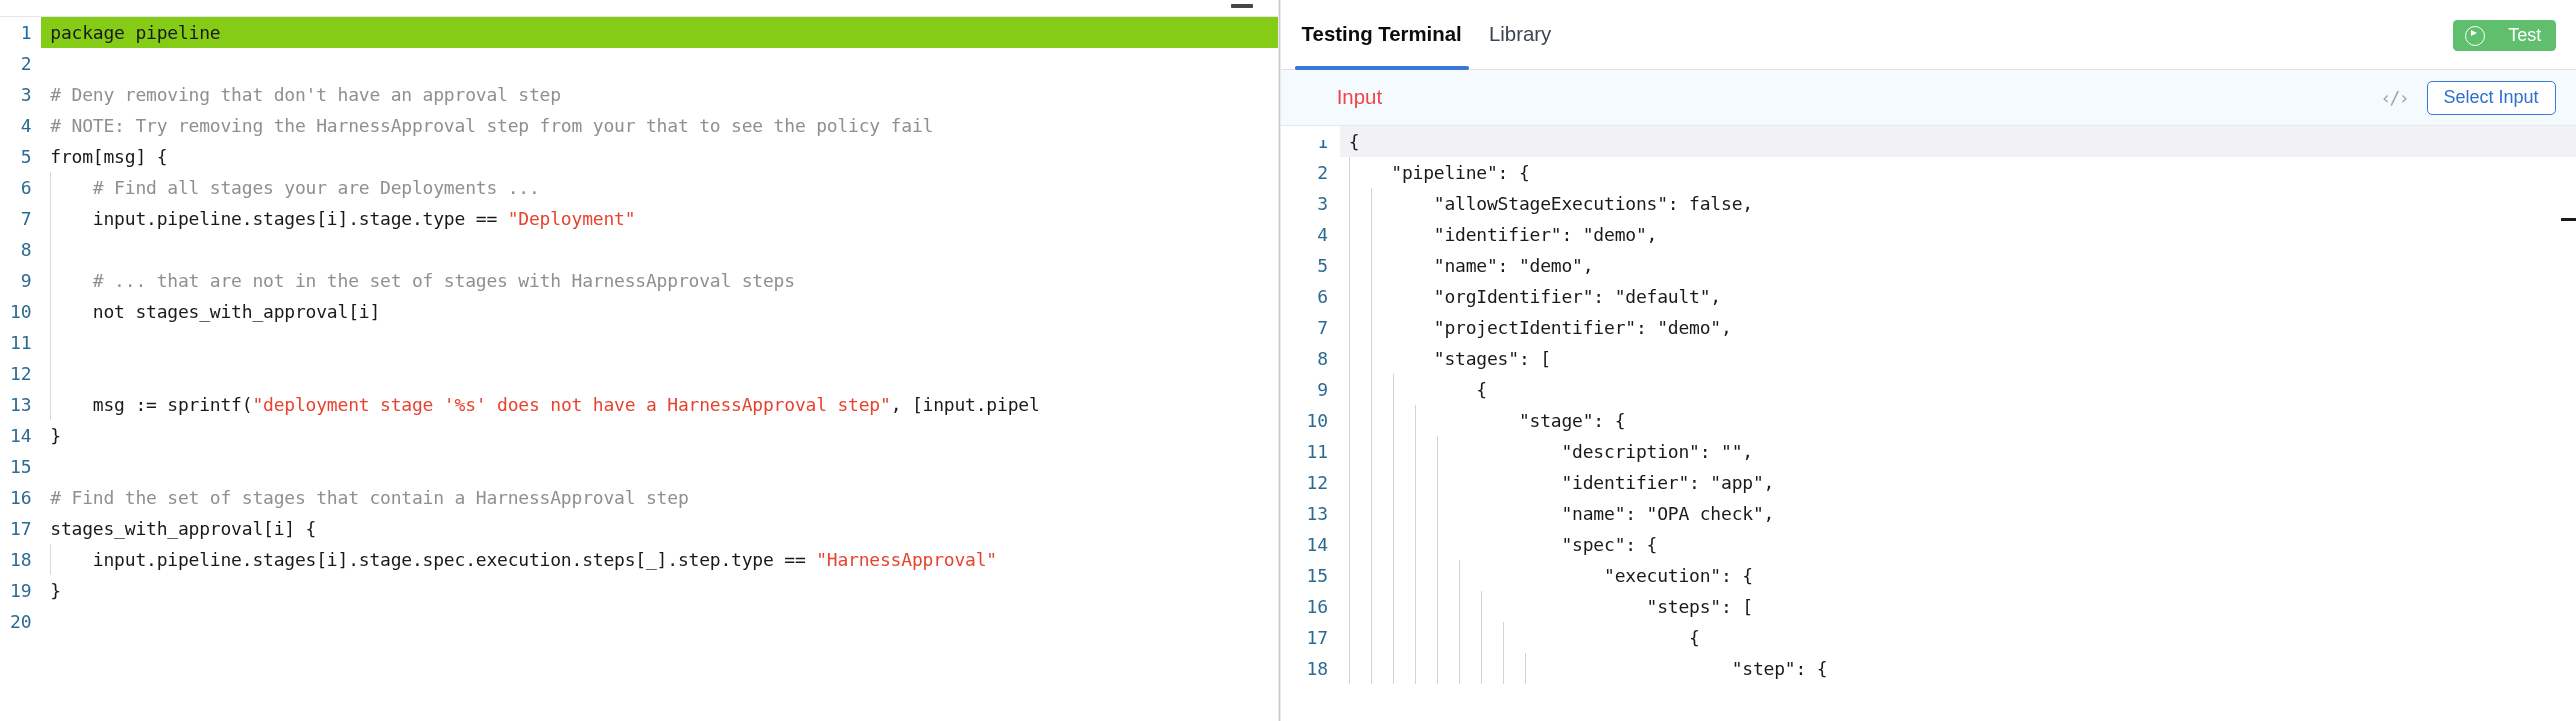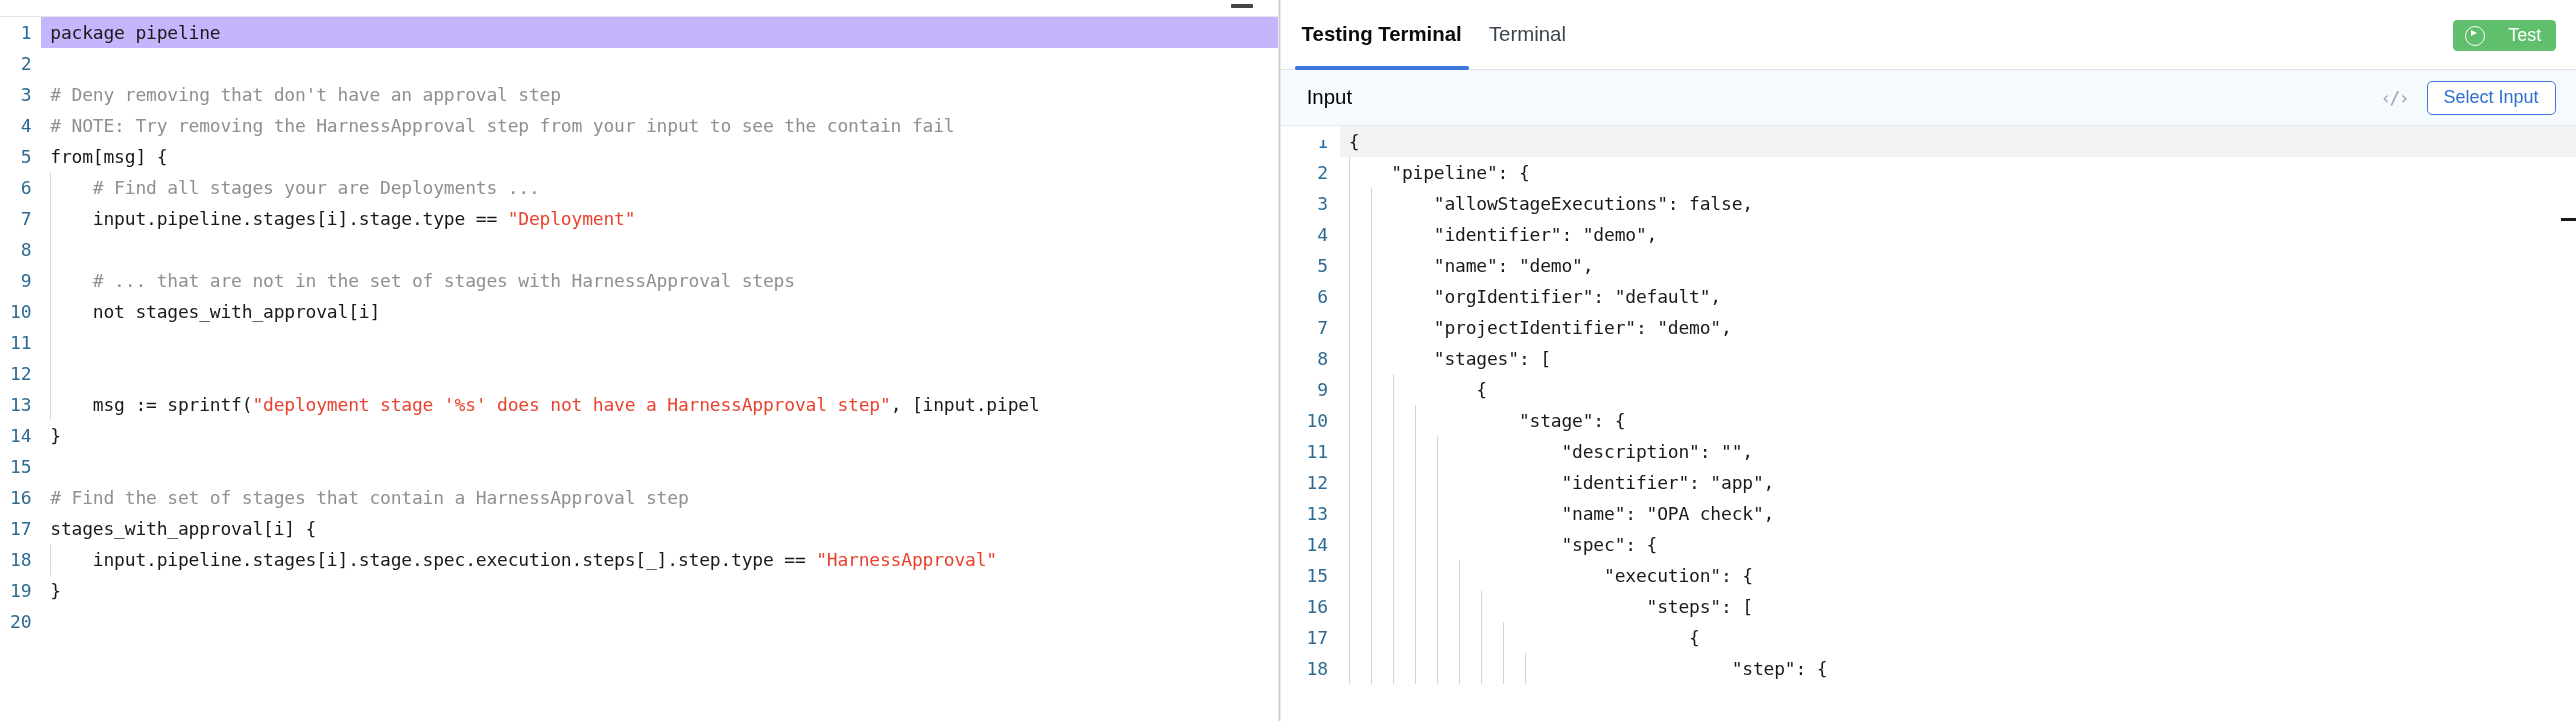--- a/index.html
+++ b/index.html
@@ -36,21 +36,21 @@
     background:#ffffff;
     overflow:hidden;
   }
   .code-row{
     display:flex;
     height:31px;
     line-height:31px;
     white-space:pre;
   }
   .code-row.active .ln{color:#1b6ca8;}
-  .code-row.active .src{background:#c4b5fd;}
+  .code-row.active .src{background:#84cc16;}
   .ln{
     width:41px;
     flex:0 0 41px;
     text-align:right;
     padding-right:9.3px;
     box-sizing:border-box;
     color:#2d6a92;
     font-family:"DejaVu Sans Mono","Liberation Mono",monospace;
     font-size:18px;
     user-select:none;
@@ -145,21 +145,21 @@
 
   .input-bar{
     position:relative;
     height:56px;
     background:#f4fafd;
     border-bottom:0.8px solid #e3eaee;
     display:flex;align-items:center;
     padding:0 20.4px 0 25.5px;
     box-sizing:border-box;
   }
-  .input-title{font-size:20.4px;color:#000000;}
+  .input-title{font-size:20.4px;color:#ef4444;margin-left:30px;}
   .input-bar-right{
     margin-left:auto;
     display:flex;align-items:center;gap:18.7px;
   }
   .code-tag-icon{
     font-family:"DejaVu Sans Mono","Liberation Mono",monospace;
     font-size:18px;color:#9aa3ad;cursor:pointer;letter-spacing:-1.7px;
   }
   .select-input-btn{
     height:34px;
@@ -217,21 +217,21 @@
 <div class="app">
 
   <div class="editor-pane">
     <div class="editor-topbar">
       <div class="minimize-icon"></div>
     </div>
     <div class="code-area" id="code-area">
         <div class="code-row active"><div class="ln">1</div><div class="src"><span>package pipeline</span></div></div>
         <div class="code-row"><div class="ln">2</div><div class="src"></div></div>
         <div class="code-row"><div class="ln">3</div><div class="src"><span class="cmt"># Deny removing that don't have an approval step</span></div></div>
-        <div class="code-row"><div class="ln">4</div><div class="src"><span class="cmt"># NOTE: Try removing the HarnessApproval step from your input to see the contain fail</span></div></div>
+        <div class="code-row"><div class="ln">4</div><div class="src"><span class="cmt"># NOTE: Try removing the HarnessApproval step from your that to see the policy fail</span></div></div>
         <div class="code-row"><div class="ln">5</div><div class="src"><span>from[msg] {</span></div></div>
         <div class="code-row"><div class="ln">6</div><div class="src"><span class="guide" style="left: 9.3px;"></span><span class="cmt">    # Find all stages your are Deployments ...</span></div></div>
         <div class="code-row"><div class="ln">7</div><div class="src"><span class="guide" style="left: 9.3px;"></span><span>    input.pipeline.stages[i].stage.type == </span><span class="str">"Deployment"</span></div></div>
         <div class="code-row"><div class="ln">8</div><div class="src"><span class="guide" style="left: 9.3px;"></span></div></div>
         <div class="code-row"><div class="ln">9</div><div class="src"><span class="guide" style="left: 9.3px;"></span><span class="cmt">    # ... that are not in the set of stages with HarnessApproval steps</span></div></div>
         <div class="code-row"><div class="ln">10</div><div class="src"><span class="guide" style="left: 9.3px;"></span><span>    not stages_with_approval[i]</span></div></div>
         <div class="code-row"><div class="ln">11</div><div class="src"><span class="guide" style="left: 9.3px;"></span></div></div>
         <div class="code-row"><div class="ln">12</div><div class="src"><span class="guide" style="left: 9.3px;"></span></div></div>
         <div class="code-row"><div class="ln">13</div><div class="src"><span class="guide" style="left: 9.3px;"></span><span>    msg := sprintf(</span><span class="str">"deployment stage '%s' does not have a HarnessApproval step"</span><span>, [input.pipel</span></div></div>
         <div class="code-row"><div class="ln">14</div><div class="src"><span>}</span></div></div>
@@ -248,21 +248,21 @@
     <div class="vdivider-line"></div>
   </div>
 
   <div class="right-pane">
 
     <div class="tabs-bar">
       <div class="tab selected">
         <span>Testing Terminal</span>
       </div>
       <div class="tab">
-        <span>Terminal</span>
+        <span>Library</span>
       </div>
       <button class="test-btn">
         <span class="play-ico"></span>
         <span>Test</span>
       </button>
     </div>
 
     <div class="input-bar">
       <span class="input-title">Input</span>
       <div class="input-bar-right">

